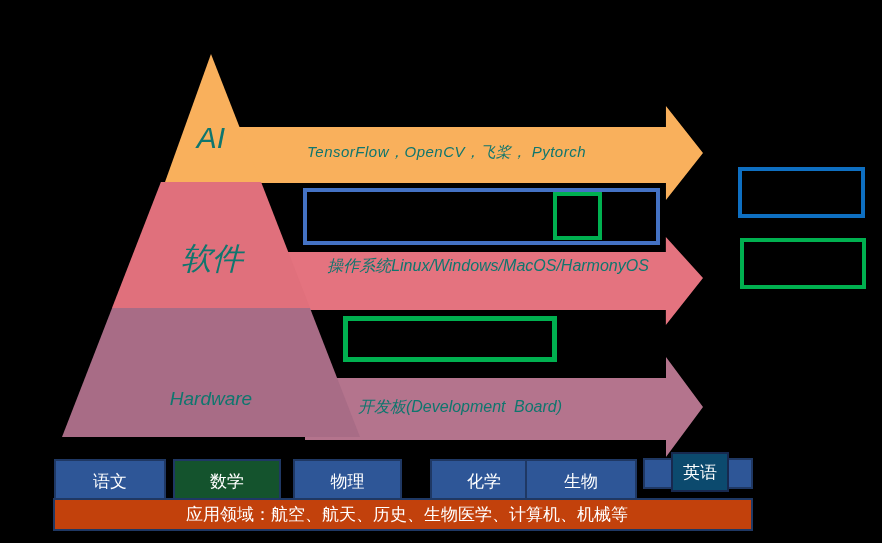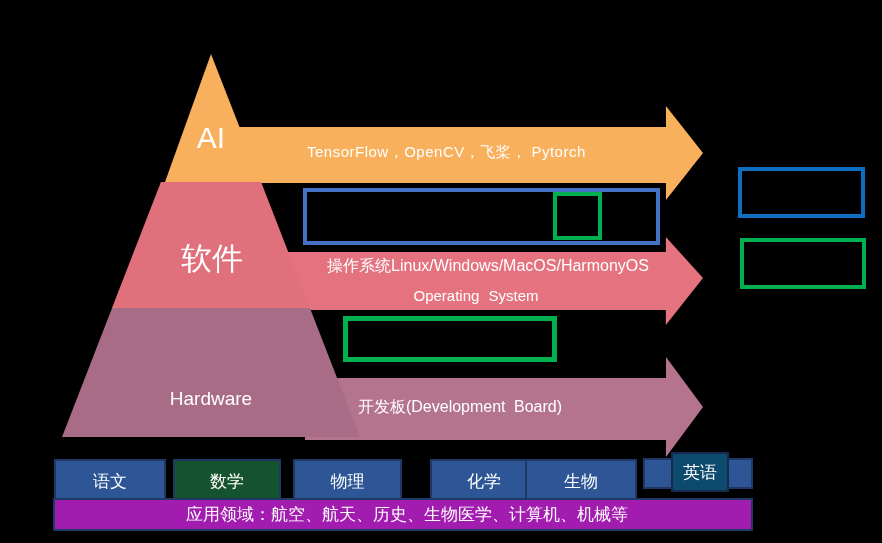--- a/index.html
+++ b/index.html
@@ -16,21 +16,21 @@
   .arrow-hw{left:305px;top:357px;width:398px;height:100px;
     clip-path:polygon(0 21%,90.7% 21%,90.7% 0,100% 50%,90.7% 100%,90.7% 83%,0 83%);}
   
   .layer-ai{left:165px;top:54px;width:96px;height:128px;
     clip-path:polygon(47.9% 0,100% 100%,0 100%);}
   .layer-sw{left:112px;top:182px;width:198px;height:126px;
     clip-path:polygon(24.7% 0,75.3% 0,100% 100%,0 100%);}
   .layer-hw{left:62px;top:308px;width:298px;height:129px;
     clip-path:polygon(16.8% 0,83.2% 0,100% 100%,0 100%);}
   
-  .txt{position:absolute;color:#ffffff;line-height:1.1;white-space:nowrap;}
+  .txt{position:absolute;color:#0f766e;line-height:1.1;white-space:nowrap;font-style:italic;}
   .t-ai{left:161px;top:121px;width:100px;text-align:center;font-size:30px;}
   .t-sw-cn{left:136px;top:242px;width:152px;text-align:center;font-size:31px;}
   .t-sw-en{left:136px;top:259px;width:152px;text-align:center;font-size:19px;}
   .t-hw-cn{left:135px;top:354px;width:152px;text-align:center;font-size:31px;}
   .t-hw-en{left:135px;top:389px;width:152px;text-align:center;font-size:19px;}
   .t-arrow-ai{left:307px;top:144px;font-size:15px;letter-spacing:.5px;}
   .t-arrow-sw1{left:313px;top:257px;width:350px;text-align:center;font-size:16px;}
   .t-arrow-sw2{left:326px;top:288px;width:300px;text-align:center;font-size:15px;word-spacing:5px;}
   .t-arrow-hw{left:310px;top:398px;width:300px;text-align:center;font-size:16px;word-spacing:4px;}
   
@@ -67,21 +67,20 @@
   <div class="shape layer-ai" style="background-color: rgb(249, 176, 92);"></div>
   <div class="shape layer-sw" style="background-color: rgb(224, 112, 124);"></div>
   <div class="shape layer-hw" style="background-color: rgb(168, 108, 134);"></div>
 
   <div class="txt t-ai">AI</div>
   <div class="txt t-sw-cn">软件</div>
   <div class="txt t-hw-en">Hardware</div>
 
   <div class="txt t-arrow-ai">TensorFlow，OpenCV，飞桨， Pytorch</div>
   <div class="txt t-arrow-sw1">操作系统Linux/Windows/MacOS/HarmonyOS</div>
-  <div class="txt t-arrow-sw2">Operating System</div>
   <div class="txt t-arrow-hw">开发板(Development Board)</div>
 
   <div class="ann box-blue-mid" style="border-color: rgb(68, 114, 196);"></div>
   <div class="ann box-green-mid" style="border-color: rgb(0, 176, 80);"></div>
   <div class="ann box-blue-right" style="border-color: rgb(14, 111, 193);"></div>
   <div class="ann box-green-right" style="border-color: rgb(0, 176, 80);"></div>
   <div class="ann box-green-hw" style="border-color: rgb(0, 176, 80);"></div>
 
   <div class="subject s1" style="background-color: rgb(46, 86, 151); border-color: rgb(31, 56, 100);">
     <span>语文</span>
@@ -96,17 +95,17 @@
     <span>化学</span>
   </div>
   <div class="subject s5" style="background-color: rgb(46, 86, 151); border-color: rgb(31, 56, 100);">
     <span>生物</span>
   </div>
   <div class="subject s6-back" style="background-color: rgb(46, 86, 151); border-color: rgb(31, 56, 100);"></div>
   <div class="subject s6" style="background-color: #0c4a6e; border-color: rgb(23, 41, 79);">
     <span>英语</span>
   </div>
 
-  <div class="app-bar" style="background-color: #a21caf; border-color: rgb(31, 56, 100); padding-left: 8px;">
+  <div class="app-bar" style="background-color: #c2410c; border-color: rgb(31, 56, 100); padding-left: 8px;">
     <span>应用领域：航空、航天、历史、生物医学、计算机、机械等</span>
   </div>
 
 </div>
 
 </body></html>

